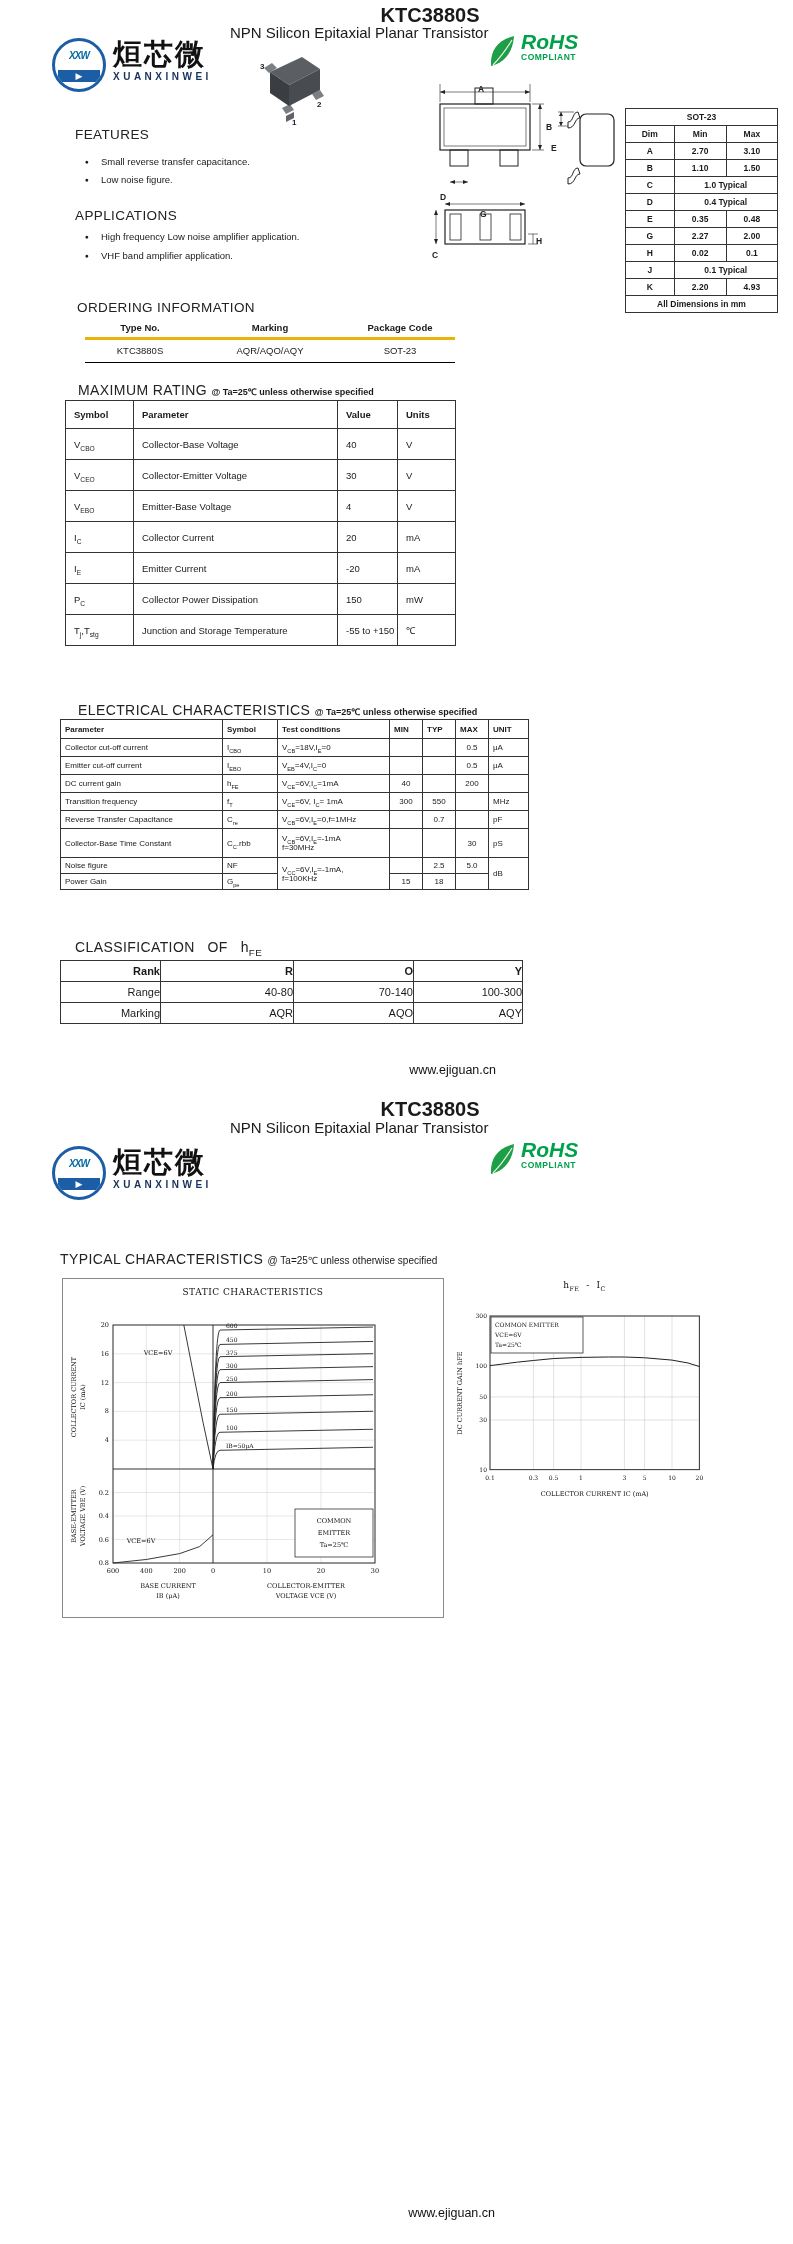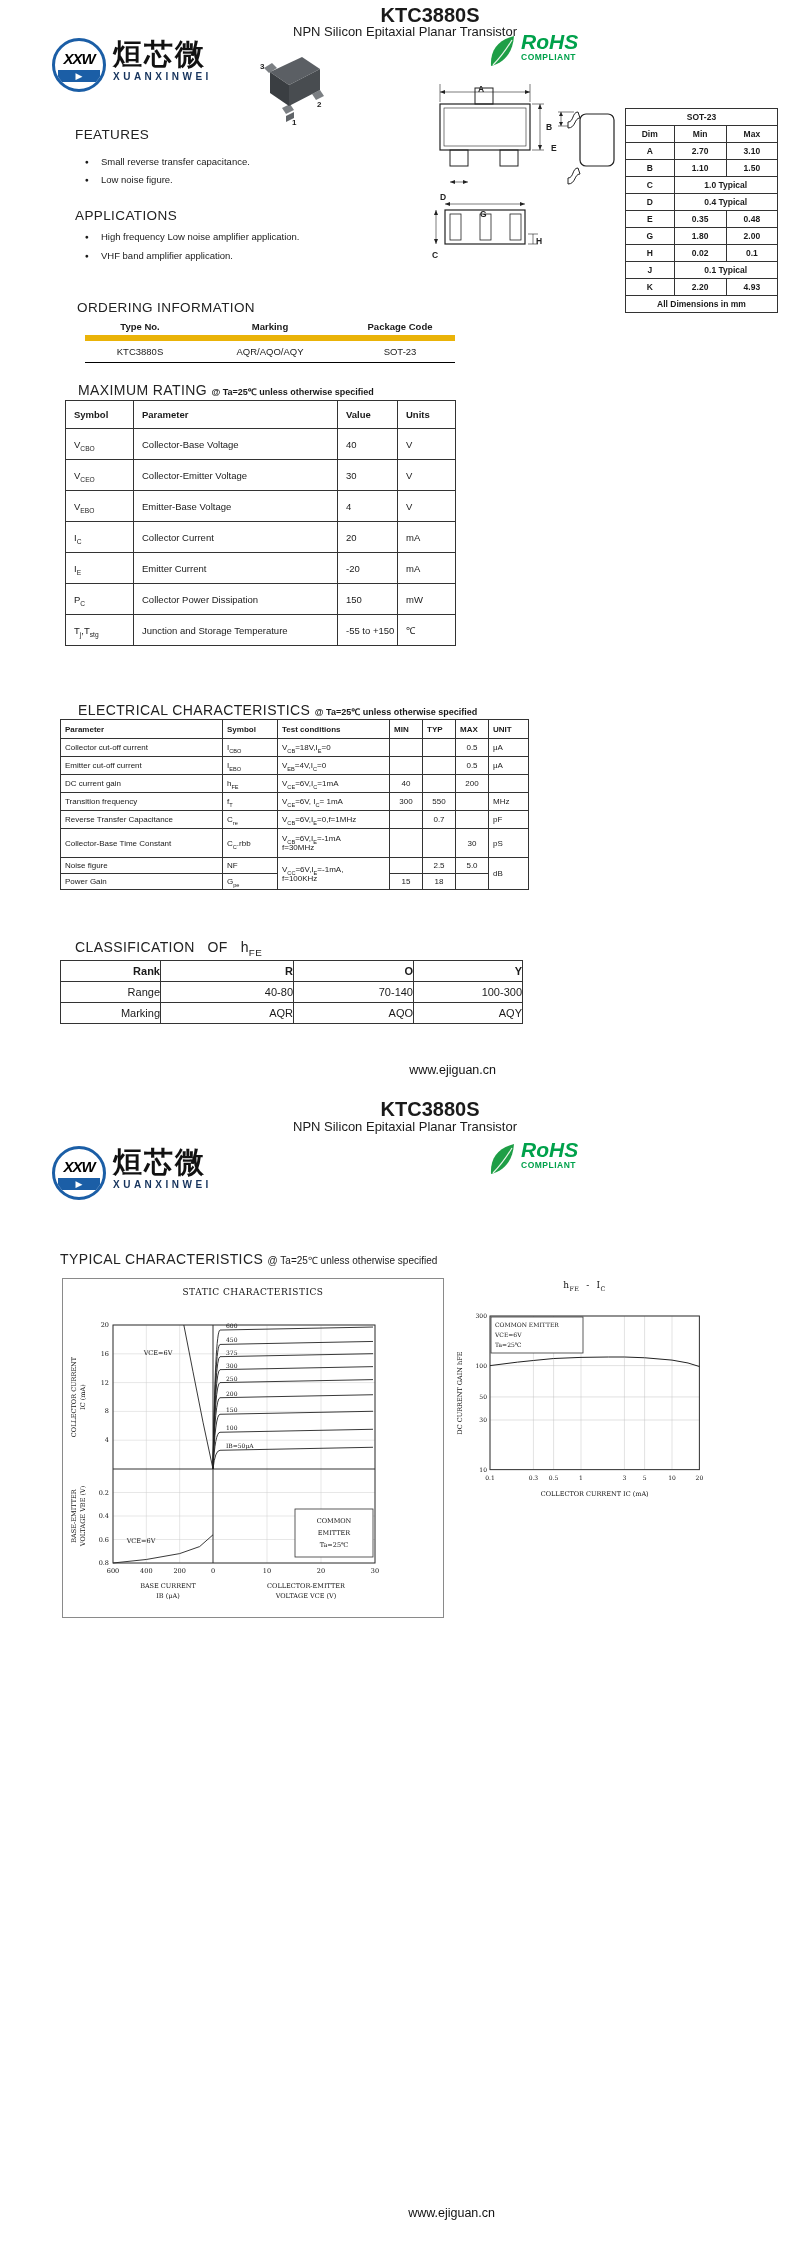--- a/index.html
+++ b/index.html
@@ -1,50 +1,50 @@
 <!DOCTYPE html>
 <html><head>
 <meta charset="utf-8">
 <style>
   html,body{margin:0;padding:0;background:#fff;}
   #page{position:relative;width:778px;height:2244px;background:#fff;overflow:hidden;
         font-family:"Liberation Sans",sans-serif;color:#1a1a1a;}
   .abs{position:absolute;}
   sub{font-size:70%;line-height:0;}
   .doc-title{font-size:20px;font-weight:bold;text-align:center;}
-  .doc-sub{font-size:13px;text-align:center;}
+  .doc-sub{font-size:15px;text-align:left;}
   .sec-h{font-size:13.5px;letter-spacing:.4px;color:#222;}
   .note{font-size:9px;font-weight:bold;}
   .note2{font-size:10px;}
   .blt-row{position:absolute;font-size:9.5px;}
   .blt-row::before{content:"●";font-size:6.5px;vertical-align:1px;margin-right:12px;}
   table{border-collapse:collapse;table-layout:fixed;}
   .t td,.t th{border:1px solid #333;font-size:9.5px;font-weight:normal;padding:0 0 0 8px;text-align:left;vertical-align:middle;}
   .t th{font-weight:bold;}
   .t{border:1.5px solid #222;}
   .max-t tr{height:31px;} .max-t tr.hrow{height:28px;}
   .ec-t td,.ec-t th{font-size:8px;padding:0 0 0 4px;}
   .ec-t tr{height:18px;} .ec-t tr.hrow{height:19px;} .ec-t tr.tall{height:29px;} .ec-t tr.sm{height:16px;}
   .ec-t .num{text-align:center;padding:0;}
   .cls-t td,.cls-t th{text-align:right;padding:0;font-size:11px;}
   .cls-t tr{height:21px;}
   .sot-t td,.sot-t th{font-size:8.5px;font-weight:bold;text-align:center;padding:0;}
   .sot-t tr{height:17px;}
   .ord-t{border:none;}
   .ord-t th,.ord-t td{border:none;text-align:center;font-size:9.5px;padding:0;}
-  .ord-t tr.hrow{height:20px;border-bottom:6px solid #eab308;}
+  .ord-t tr.hrow{height:20px;border-bottom:3px solid #eab308;}
   .ord-t tr.drow{height:24px;border-bottom:1.5px solid #000;}
   .ord-t th{font-weight:bold;}
   .dev-t td,.dev-t th{border:1px solid #222;font-size:11.5px;font-weight:normal;text-align:center;padding:0;}
   .dev-t tr.hrow{height:28px;} .dev-t tr.drow{height:30px;}
   .logo{display:flex;align-items:flex-start;}
   .logo-circle{width:54px;height:54px;border-radius:50%;background:#fff;border:3px solid #1b5ea6;
     position:relative;box-sizing:border-box;overflow:hidden;flex:none;}
-  .logo-xxw{position:absolute;top:9px;left:0;width:100%;text-align:center;color:#000000;
-    font-weight:bold;font-style:italic;font-size:15px;letter-spacing:-1px;}
+  .logo-xxw{position:absolute;top:9px;left:0;width:100%;text-align:center;color:#0369a1;
+    font-weight:bold;font-style:italic;font-size:10px;letter-spacing:-1px;}
   .logo-band{position:absolute;left:3px;right:3px;bottom:7px;height:12px;background:#1b5ea6;
     color:#fff;font-size:9px;line-height:12px;text-align:center;}
   .logo-cn{font-size:29px;font-weight:bold;color:#111;line-height:32px;letter-spacing:2px;}
   .logo-en{font-size:10px;color:#16335c;letter-spacing:3.5px;font-weight:bold;margin-top:1px;}
   .rohs{display:flex;align-items:flex-start;}
   .rohs-name{color:#00a14b;font-size:21px;font-weight:bold;font-style:italic;line-height:20px;}
   .rohs-sub{color:#00a14b;font-size:8.5px;font-weight:bold;letter-spacing:.5px;}
   .dimletter{position:absolute;font-size:8.5px;font-weight:bold;color:#222;}
   .pin-num{position:absolute;font-size:8px;font-weight:bold;color:#222;}
   .chart-box{position:absolute;border:1px solid #8a8a8a;background:#fff;}
@@ -187,21 +187,21 @@
           <td>D</td>
           <td colspan="2">0.4 Typical</td>
         </tr>
     <tr>
           <td>E</td>
           <td>0.35</td>
           <td>0.48</td>
         </tr>
     <tr>
           <td>G</td>
-          <td>1.80</td>
+          <td>2.27</td>
           <td>2.00</td>
         </tr>
     <tr>
           <td>H</td>
           <td>0.02</td>
           <td>0.1</td>
         </tr>
     <tr>
           <td>J</td>
           <td colspan="2">0.1 Typical</td>

